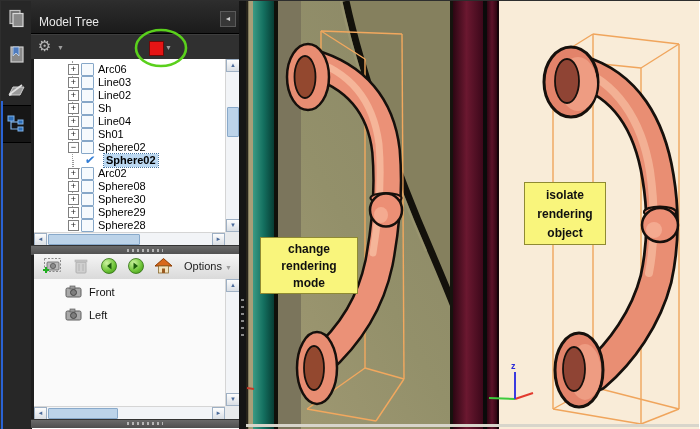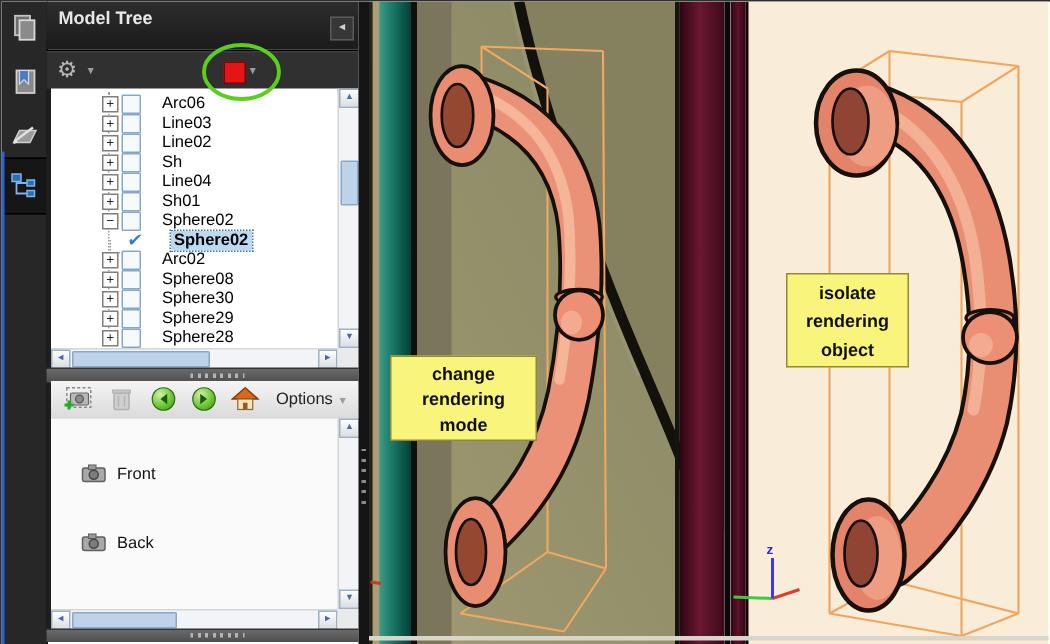--- a/index.html
+++ b/index.html
@@ -11,21 +11,21 @@
   
   .sidebar{left:0;top:0;width:30px;height:429px;background:#272727;border-right:1px solid #111;}
   .blue-edge{left:0;top:100px;width:2px;height:329px;background:#2a63d4;}
   .nav-ico{position:absolute;left:6px;width:19px;height:19px;}
   .nav-active{position:absolute;left:1px;top:104px;width:29px;height:36px;background:#161616;
               border-top:1px solid #000;border-bottom:1px solid #000;}
 
   
   .phead{left:30px;top:0;width:208px;height:32px;background:linear-gradient(#2d2d2d,#1b1b1b);
          border-bottom:1px solid #000;}
-  .phead-title{position:absolute;left:8px;top:4px;font-size:12px;font-weight:bold;color:#e8e8e8;}
+  .phead-title{position:absolute;left:8px;top:14px;font-size:12px;font-weight:normal;color:#e8e8e8;}
   .collapse-btn{position:absolute;left:189px;top:10px;width:14px;height:14px;background:#373737;
          border:1px solid #5a5a5a;color:#cfcfcf;font-size:7px;line-height:13px;text-align:center;}
 
   
   .ptool{left:30px;top:33px;width:208px;height:25px;background:#303030;
          border-top:1px solid #3e3e3e;border-bottom:1px solid #000;}
   .gear{position:absolute;left:7px;top:2px;font-size:15px;color:#b8b8b8;}
   .caret{font-size:7px;color:#9d9d9d;}
   .swatch{position:absolute;left:118px;top:6px;width:13px;height:13px;background:#e51515;
           border:1px solid #6f0909;}
@@ -37,21 +37,21 @@
   .tree{left:33px;top:58px;width:191px;height:173px;background:#fff;overflow:hidden;font-size:11px;}
   .treeline{position:absolute;left:38px;top:2px;width:1px;height:166px;
             border-left:1px dotted #9a9a9a;}
   .elbow{position:absolute;left:39px;top:101px;width:14px;height:8px;
          border-left:1px dotted #9a9a9a;border-bottom:1px dotted #9a9a9a;}
   .trow{position:absolute;left:0;width:191px;height:13px;}
   .texp{position:absolute;left:34px;top:1px;width:9px;height:9px;background:#fff;
         border:1px solid #7f7f7f;font-size:9px;line-height:8px;text-align:center;color:#222;}
   .tchk{position:absolute;left:47px;top:0;width:11px;height:11px;background:#f6fafd;
         border:1px solid #86a7c8;border-radius:1px;}
-  .tlbl{position:absolute;left:64px;top:0;line-height:13px;color:#000;white-space:nowrap;margin-left:10px;}
+  .tlbl{position:absolute;left:64px;top:0;line-height:13px;color:#000;white-space:nowrap;}
   .tcheck{position:absolute;left:51px;top:-1px;color:#2f7cd6;font-size:12px;font-weight:bold;
           transform:skewX(-8deg);}
   .sel{left:70px;background:#bcd9f2;outline:1px dotted #44749f;font-weight:bold;padding:0 2px;}
 
   
   .sb-v{width:14px;background:#f2f4f7;border-left:1px solid #d5d5d5;}
   .sb-h{height:13px;background:#f2f4f7;border-top:1px solid #d5d5d5;}
   .sb-btn{position:absolute;width:14px;height:13px;background:linear-gradient(#fdfdfd,#d9dee4);
           border:1px solid #9eb0c4;box-sizing:border-box;color:#4a6a9a;font-size:6px;
           line-height:11px;text-align:center;}
@@ -66,21 +66,21 @@
   .split-v{left:238px;top:0;width:7px;height:429px;background:#151515;}
   .vgrip{position:absolute;left:2px;top:298px;width:3px;height:40px;
         background:repeating-linear-gradient(#8a8a8a 0 2px,transparent 2px 7px);}
 
   
   .vtool{left:33px;top:253px;width:205px;height:25px;background:linear-gradient(#f5f5f5,#dadada);
          border-bottom:1px solid #a8a8a8;}
   .vt-ico{position:absolute;top:3px;}
   .options{position:absolute;left:150px;top:6px;font-size:11px;color:#222;}
   .vlist{left:33px;top:278px;width:191px;height:127px;background:#fafafa;}
-  .vrow{position:absolute;left:2px;width:191px;height:20px;margin-top:24px;}
+  .vrow{position:absolute;left:13px;width:191px;height:20px;}
   .vlbl{position:absolute;left:42px;top:4px;font-size:11px;color:#111;}
   .cam{position:absolute;left:18px;top:3px;}
 
   
   .view-div{left:482px;top:0;width:4px;height:429px;background:#0a0a0a;}
   .bottom-light{left:245px;top:423px;width:453px;height:3px;background:#d8d5cb;}
 
   
   .note{position:absolute;background:#f9f57c;border:1px solid #8f8a33;color:#101010;
         font-weight:bold;font-size:12px;text-align:center;white-space:pre-line;z-index:30;}
@@ -264,27 +264,27 @@
 
   <div class="abs vlist">
     <div class="vrow" style="top:3px">
       <svg class="cam" width="17" height="13" viewBox="0 0 17 13">
         <rect x="1" y="3" width="15" height="9" rx="1.5" fill="#a9a9a9" stroke="#5f5f5f"></rect>
         <rect x="5" y="1" width="5" height="3" fill="#9a9a9a" stroke="#5f5f5f" stroke-width="0.7"></rect>
         <circle cx="8.5" cy="7.5" r="3" fill="#7d7d7d" stroke="#474747"></circle>
       </svg>
       <span class="vlbl">Front</span>
     </div>
-    <div class="vrow" style="top:49px">
+    <div class="vrow" style="top:26px">
       <svg class="cam" width="17" height="13" viewBox="0 0 17 13">
         <rect x="1" y="3" width="15" height="9" rx="1.5" fill="#a9a9a9" stroke="#5f5f5f"></rect>
         <rect x="5" y="1" width="5" height="3" fill="#9a9a9a" stroke="#5f5f5f" stroke-width="0.7"></rect>
         <circle cx="8.5" cy="7.5" r="3" fill="#7d7d7d" stroke="#474747"></circle>
       </svg>
-      <span class="vlbl">Back</span>
+      <span class="vlbl">Left</span>
     </div>
   </div>
 
   <div class="abs sb-v" style="left:224px;top:278px;height:127px">
     <div class="sb-btn" style="left:0;top:0">▲</div>
     <div class="sb-btn" style="left:0;top:114px">▼</div>
   </div>
   <div class="abs sb-h" style="left:33px;top:405px;width:191px">
     <div class="sb-btn" style="left:0;top:0;width:13px">◄</div>
     <div class="sb-thumb" style="left:14px;top:1px;width:70px;height:11px"></div>

